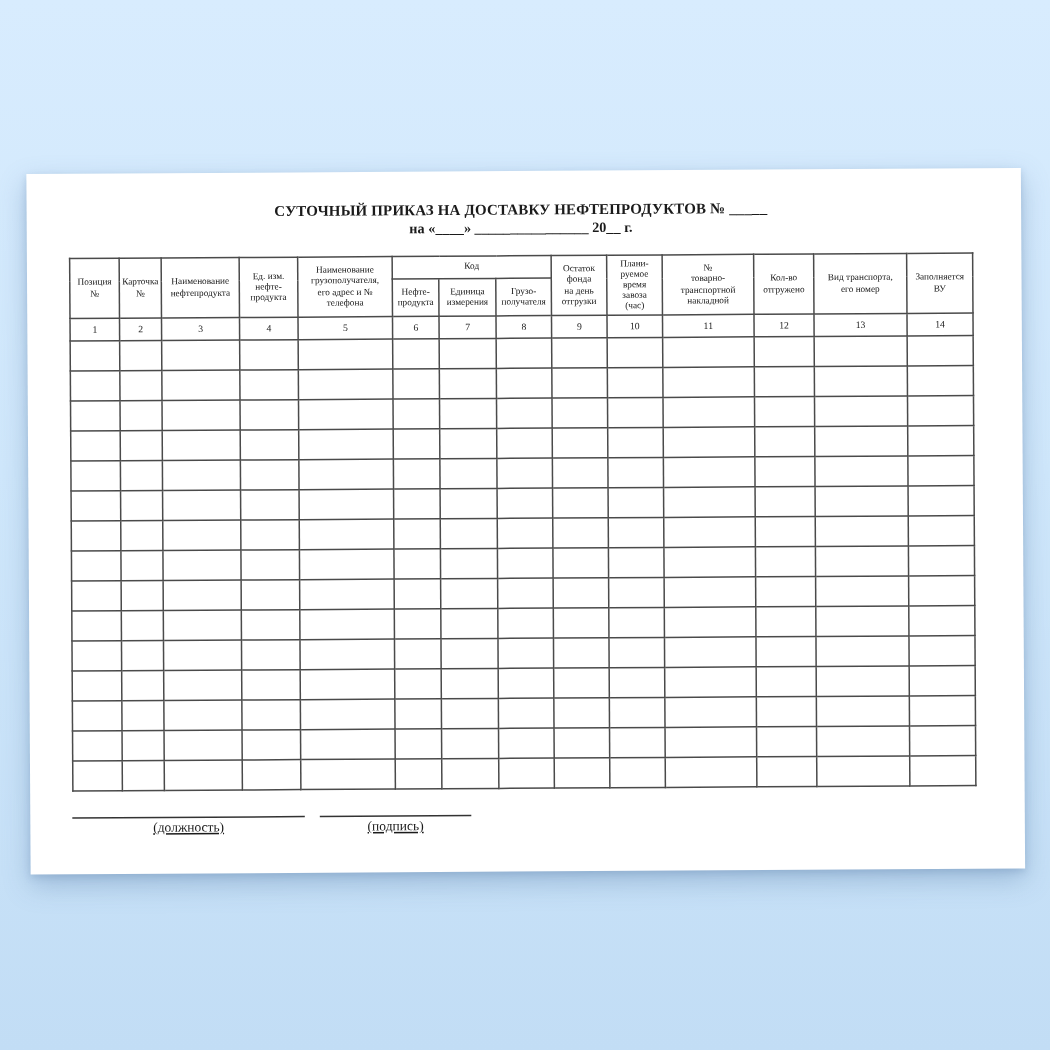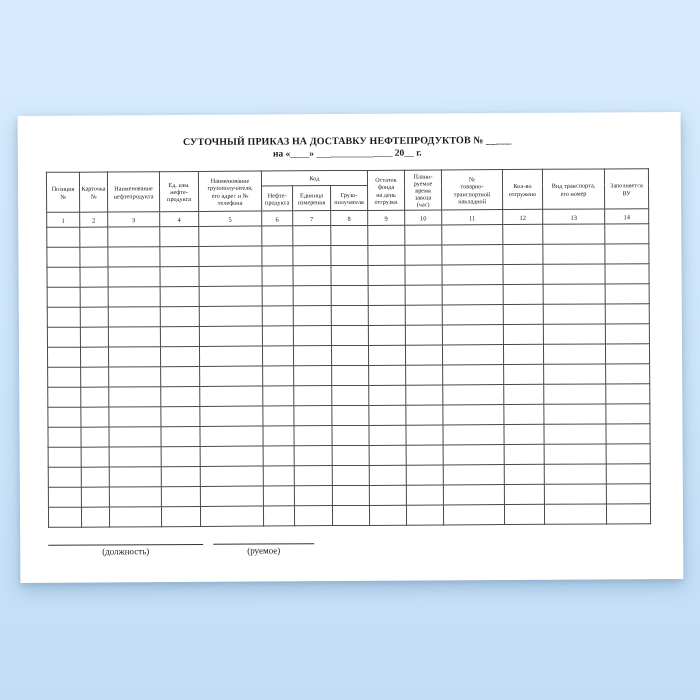--- a/index.html
+++ b/index.html
@@ -36,21 +36,21 @@
   tr.group-row{height:15px;}
   tr.sub-row{height:25px;}
   tr.num-row{height:15px;}
   tr.num-row td{font-size:6.5px;color:#222;}
   tr.data-row{height:20px;}
   .sig-area{position:absolute;left:0;top:424px;width:603px;font-size:9px;}
   .sig{position:absolute;top:0;}
   .sig-pos{left:0;width:155px;}
   .sig-sign{left:165px;width:101px;}
   .sig-line{height:5px;border-bottom:1px solid #333;}
-  .sig-label{text-align:center;padding-top:1px;font-size:9px;color:#1b1b1b;}
+  .sig-label{text-align:center;padding-top:1px;font-size:9px;color:#1b1b1b;text-decoration:underline;}
 </style>
 </head>
 <body>
 
 <div class="paper">
   <div class="content">
 
     <div class="title-block">
       <div class="form-title">СУТОЧНЫЙ ПРИКАЗ НА ДОСТАВКУ НЕФТЕПРОДУКТОВ № _____</div>
       <div class="form-date">на «____» ________________ 20__ г.</div>
@@ -378,18 +378,18 @@
         </tbody>
       </table>
 
     <div class="sig-area">
       <div class="sig sig-pos">
         <div class="sig-line"></div>
         <div class="sig-label">(должность)</div>
       </div>
       <div class="sig sig-sign">
         <div class="sig-line"></div>
-        <div class="sig-label">(руемое)</div>
+        <div class="sig-label">(подпись)</div>
       </div>
     </div>
 
   </div>
 </div>
 
 </body></html>

